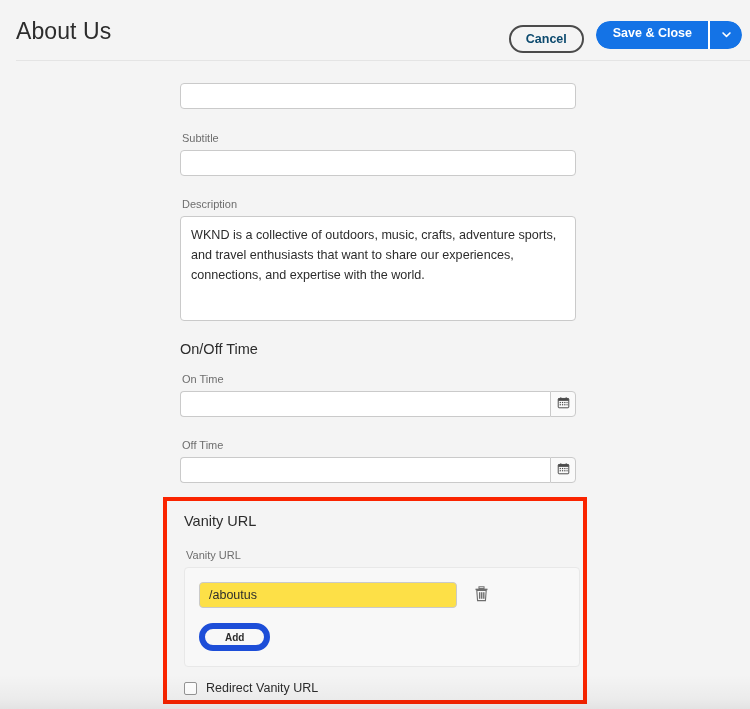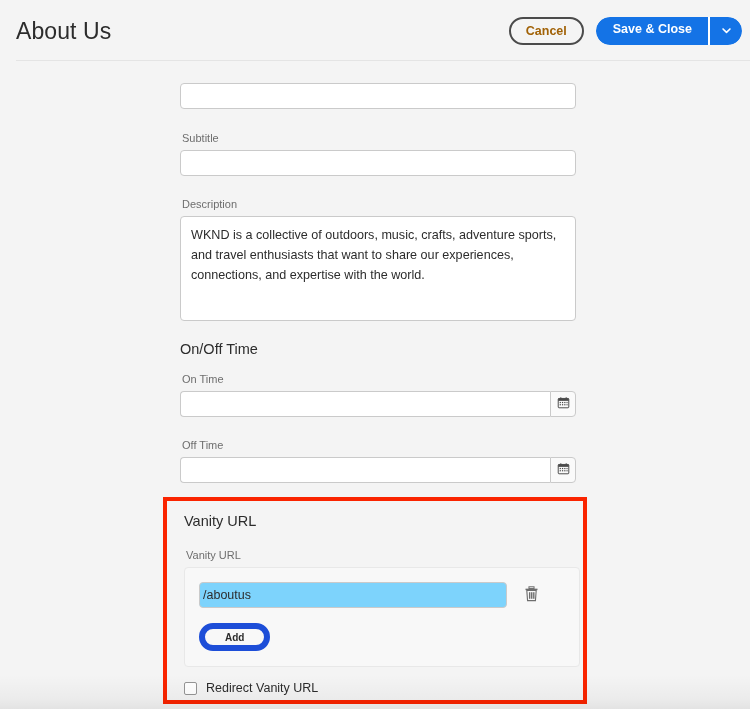--- a/index.html
+++ b/index.html
@@ -44,29 +44,30 @@
     align-items: center;
     gap: 12px;
   }
   .btn-cancel {
     height: 28px;
     min-width: 60px;
     padding: 0 15px;
     border-radius: 14px;
     border: 2px solid #4b4b4b;
     background: transparent;
-    color: #a16207;
+    color: #0c4a6e;
     font-size: 12.5px;
     font-weight: 700;
     font-family: "Liberation Sans", sans-serif;
     cursor: pointer;
     display: flex;
     align-items: center;
     justify-content: center;
     box-sizing: border-box;
+    margin-top: 8px;
   }
   .btn-split {
     display: flex;
     align-items: stretch;
     height: 28px;
     border-radius: 14px;
     overflow: hidden;
   }
   .btn-save {
     background: #1473e6;
@@ -230,30 +231,30 @@
     padding: 14px 14px 15px 14px;
     box-sizing: border-box;
     width: 100%;
   }
   .vanity-entry {
     display: flex;
     align-items: center;
     gap: 14px;
   }
   .vanity-input {
-    width: 308px;
+    width: 258px;
     height: 26px;
     box-sizing: border-box;
     border: 1px solid #cacaca;
     border-radius: 4px;
-    background: #7dd3fc;
-    font-size: 12.5px;
-    font-family: "Liberation Sans", sans-serif;
-    color: #2c2c2c;
-    padding: 0 3px;
+    background: #fde047;
+    font-size: 12.5px;
+    font-family: "Liberation Sans", sans-serif;
+    color: #2c2c2c;
+    padding: 0 9px;
     outline: none;
   }
   .icon-btn {
     background: none;
     border: none;
     padding: 0;
     cursor: pointer;
     display: flex;
     align-items: center;
     justify-content: center;

